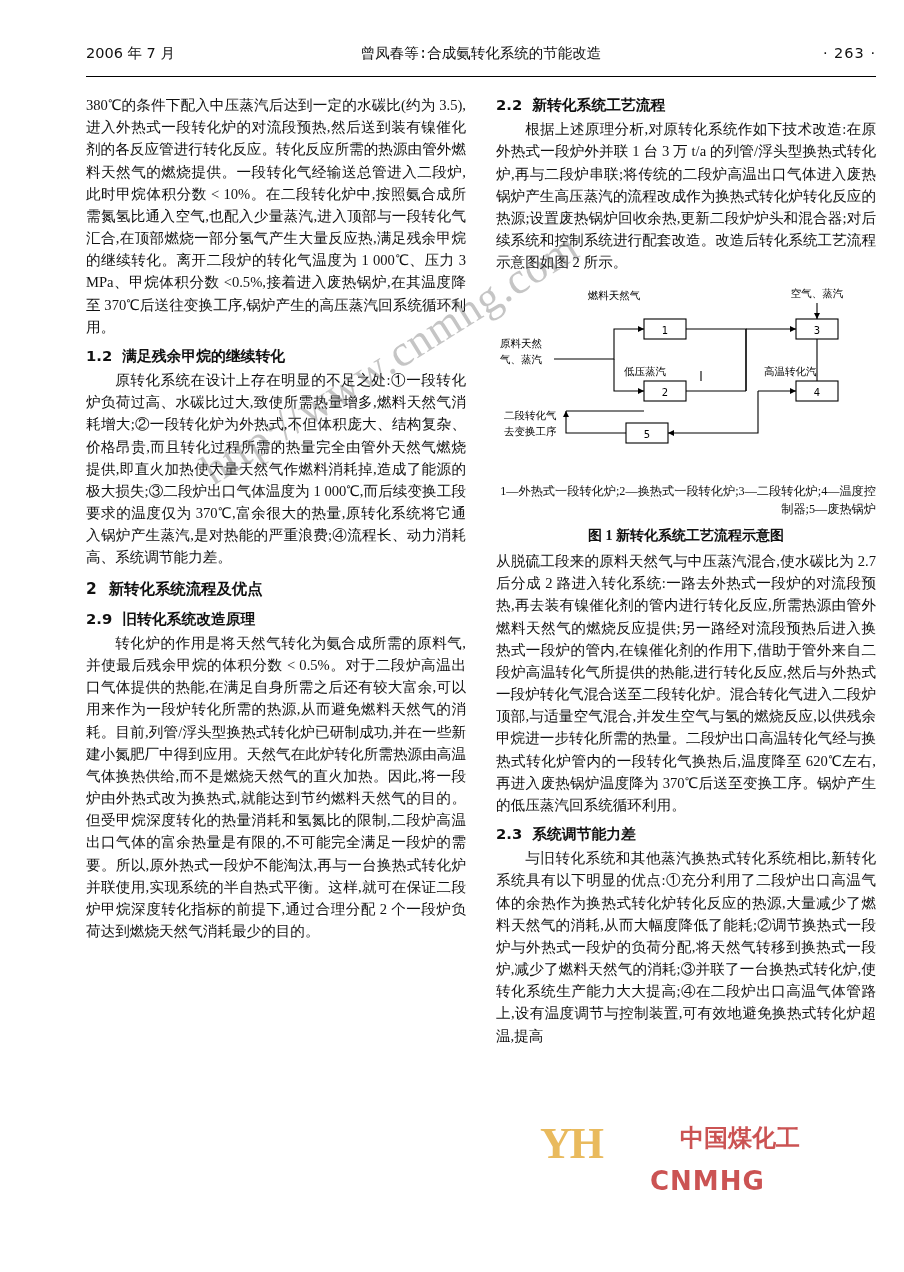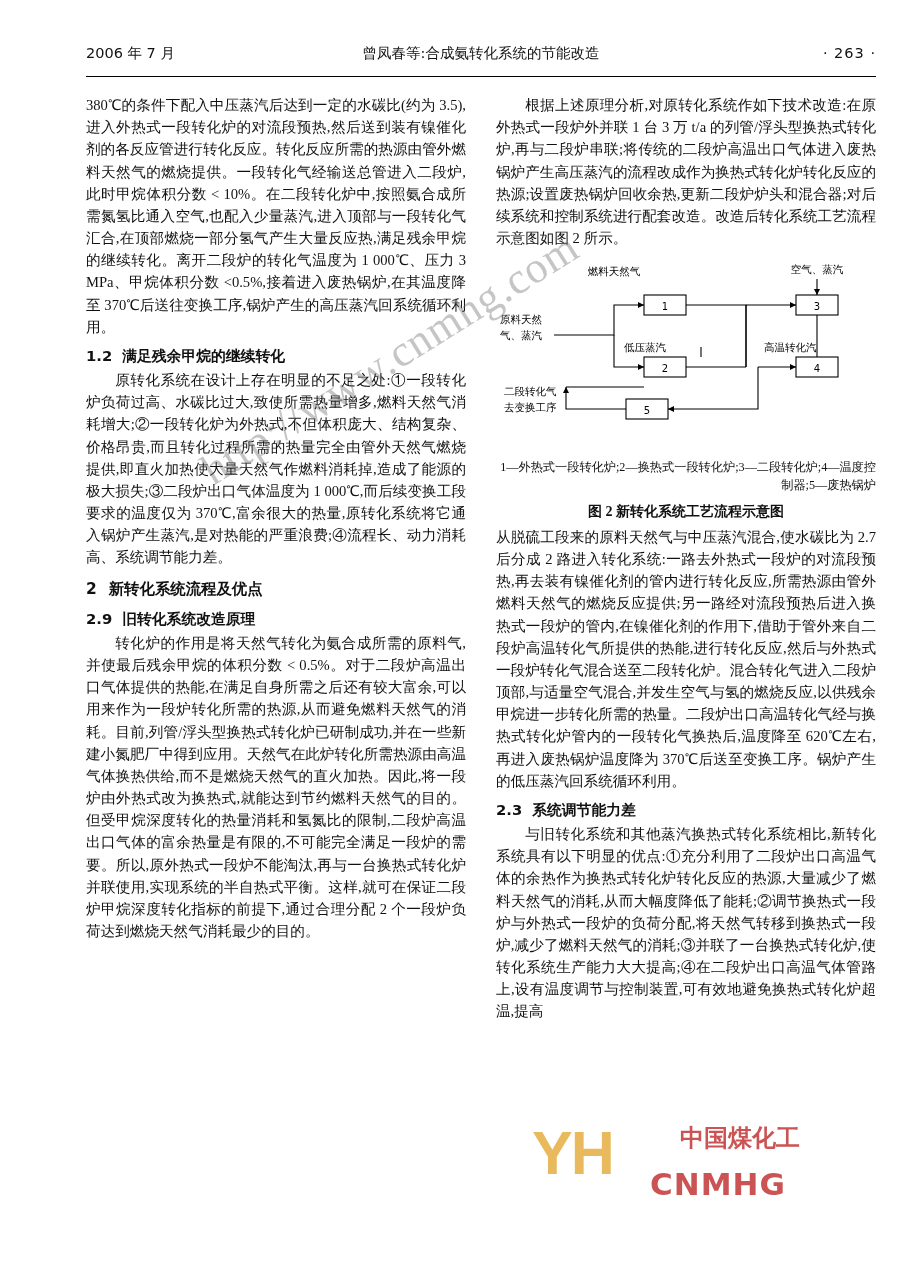--- a/index.html
+++ b/index.html
@@ -35,20 +35,21 @@
     align-items: baseline;
     justify-content: space-between;
     font-size: 14.5px;
   }
   .header .hl { white-space: nowrap; }
   .header .hc {
     white-space: nowrap;
     position: absolute;
     left: 50%;
     transform: translateX(-50%);
+    font-family: Liberation Mono, monospace;
   }
   .header .hr { white-space: nowrap; letter-spacing: 1px; }
 
   .rule {
     position: absolute;
     left: 62px;
     top: 76px;
     width: 790px;
     height: 1px;
     background: #000;
@@ -124,38 +125,38 @@
   .wm-logo {
     position: absolute;
     left: 508px;
     top: 1118px;
     width: 300px;
     height: 96px;
     pointer-events: none;
   }
   .wm-logo .yh {
     position: absolute;
-    left: 0; top: 0;
-    font-size: 61px;
+    left: 8px; top: 0;
+    font-size: 44px;
     font-weight: bold;
     color: rgba(225,160,30,0.72);
-    font-family: Liberation Sans, sans-serif;
+    font-family: Liberation Serif, serif;
     letter-spacing: -2px;
   }
   .wm-logo .cn-top {
     position: absolute;
     left: 148px; top: 4px;
     font-size: 24px;
     font-weight: bold;
     color: rgba(190,40,40,0.80);
   }
   .wm-logo .cn-bot {
     position: absolute;
     left: 118px; top: 48px;
-    font-size: 31px;
+    font-size: 26px;
     font-weight: bold;
     color: rgba(190,40,40,0.80);
     letter-spacing: 1px;
   }
 </style>
 </head>
 <body>
 
 <div class="page">
 
@@ -178,20 +179,23 @@
       <span class="num">2</span><span>新转化系统流程及优点</span>
     </h2>
 
     <h3 class="sec">
       <span class="num">2.9</span><span>旧转化系统改造原理</span>
     </h3>
     <p class="ind">转化炉的作用是将天然气转化为氨合成所需的原料气,并使最后残余甲烷的体积分数 &lt; 0.5%。对于二段炉高温出口气体提供的热能,在满足自身所需之后还有较大富余,可以用来作为一段炉转化所需的热源,从而避免燃料天然气的消耗。目前,列管/浮头型换热式转化炉已研制成功,并在一些新建小氮肥厂中得到应用。天然气在此炉转化所需热源由高温气体换热供给,而不是燃烧天然气的直火加热。因此,将一段炉由外热式改为换热式,就能达到节约燃料天然气的目的。但受甲烷深度转化的热量消耗和氢氮比的限制,二段炉高温出口气体的富余热量是有限的,不可能完全满足一段炉的需要。所以,原外热式一段炉不能淘汰,再与一台换热式转化炉并联使用,实现系统的半自热式平衡。这样,就可在保证二段炉甲烷深度转化指标的前提下,通过合理分配 2 个一段炉负荷达到燃烧天然气消耗最少的目的。</p>
   </div>
 
   <div class="col col-right">
+    <h3 class="sec" style="margin-top:0">
+      <span class="num">2.2</span><span>新转化系统工艺流程</span>
+    </h3>
     <p class="ind">根据上述原理分析,对原转化系统作如下技术改造:在原外热式一段炉外并联 1 台 3 万 t/a 的列管/浮头型换热式转化炉,再与二段炉串联;将传统的二段炉高温出口气体进入废热锅炉产生高压蒸汽的流程改成作为换热式转化炉转化反应的热源;设置废热锅炉回收余热,更新二段炉炉头和混合器;对后续系统和控制系统进行配套改造。改造后转化系统工艺流程示意图如图 2 所示。</p>
 
     <div class="figure">
       <svg class="fig-canvas" width="380" height="196" viewBox="0 0 380 196">
         <g fill="none" stroke="#000" stroke-width="1.1">
 
           <rect x="148" y="36" width="42" height="20"></rect>
           <rect x="300" y="36" width="42" height="20"></rect>
           <rect x="148" y="98" width="42" height="20"></rect>
           <rect x="300" y="98" width="42" height="20"></rect>
@@ -241,21 +245,21 @@
           <text x="4" y="80">气、蒸汽</text>
           <text x="128" y="92">低压蒸汽</text>
           <text x="268" y="92">高温转化汽</text>
           <text x="8" y="136">二段转化气</text>
           <text x="8" y="152">去变换工序</text>
         </g>
       </svg>
     </div>
 
     <p class="fig-legend">1—外热式一段转化炉;2—换热式一段转化炉;3—二段转化炉;4—温度控制器;5—废热锅炉</p>
-    <p class="fig-title">图 2  新转化系统工艺流程示意图</p>
+    <p class="fig-title">图 1  新转化系统工艺流程示意图</p>
 
     <p>从脱硫工段来的原料天然气与中压蒸汽混合,使水碳比为 2.7 后分成 2 路进入转化系统:一路去外热式一段炉的对流段预热,再去装有镍催化剂的管内进行转化反应,所需热源由管外燃料天然气的燃烧反应提供;另一路经对流段预热后进入换热式一段炉的管内,在镍催化剂的作用下,借助于管外来自二段炉高温转化气所提供的热能,进行转化反应,然后与外热式一段炉转化气混合送至二段转化炉。混合转化气进入二段炉顶部,与适量空气混合,并发生空气与氢的燃烧反应,以供残余甲烷进一步转化所需的热量。二段炉出口高温转化气经与换热式转化炉管内的一段转化气换热后,温度降至 620℃左右,再进入废热锅炉温度降为 370℃后送至变换工序。锅炉产生的低压蒸汽回系统循环利用。</p>
 
     <h3 class="sec">
       <span class="num">2.3</span><span>系统调节能力差</span>
     </h3>
     <p class="ind">与旧转化系统和其他蒸汽换热式转化系统相比,新转化系统具有以下明显的优点:①充分利用了二段炉出口高温气体的余热作为换热式转化炉转化反应的热源,大量减少了燃料天然气的消耗,从而大幅度降低了能耗;②调节换热式一段炉与外热式一段炉的负荷分配,将天然气转移到换热式一段炉,减少了燃料天然气的消耗;③并联了一台换热式转化炉,使转化系统生产能力大大提高;④在二段炉出口高温气体管路上,设有温度调节与控制装置,可有效地避免换热式转化炉超温,提高</p>
   </div>
 
   <div class="wm-url">http://www.cnmhg.com</div>

